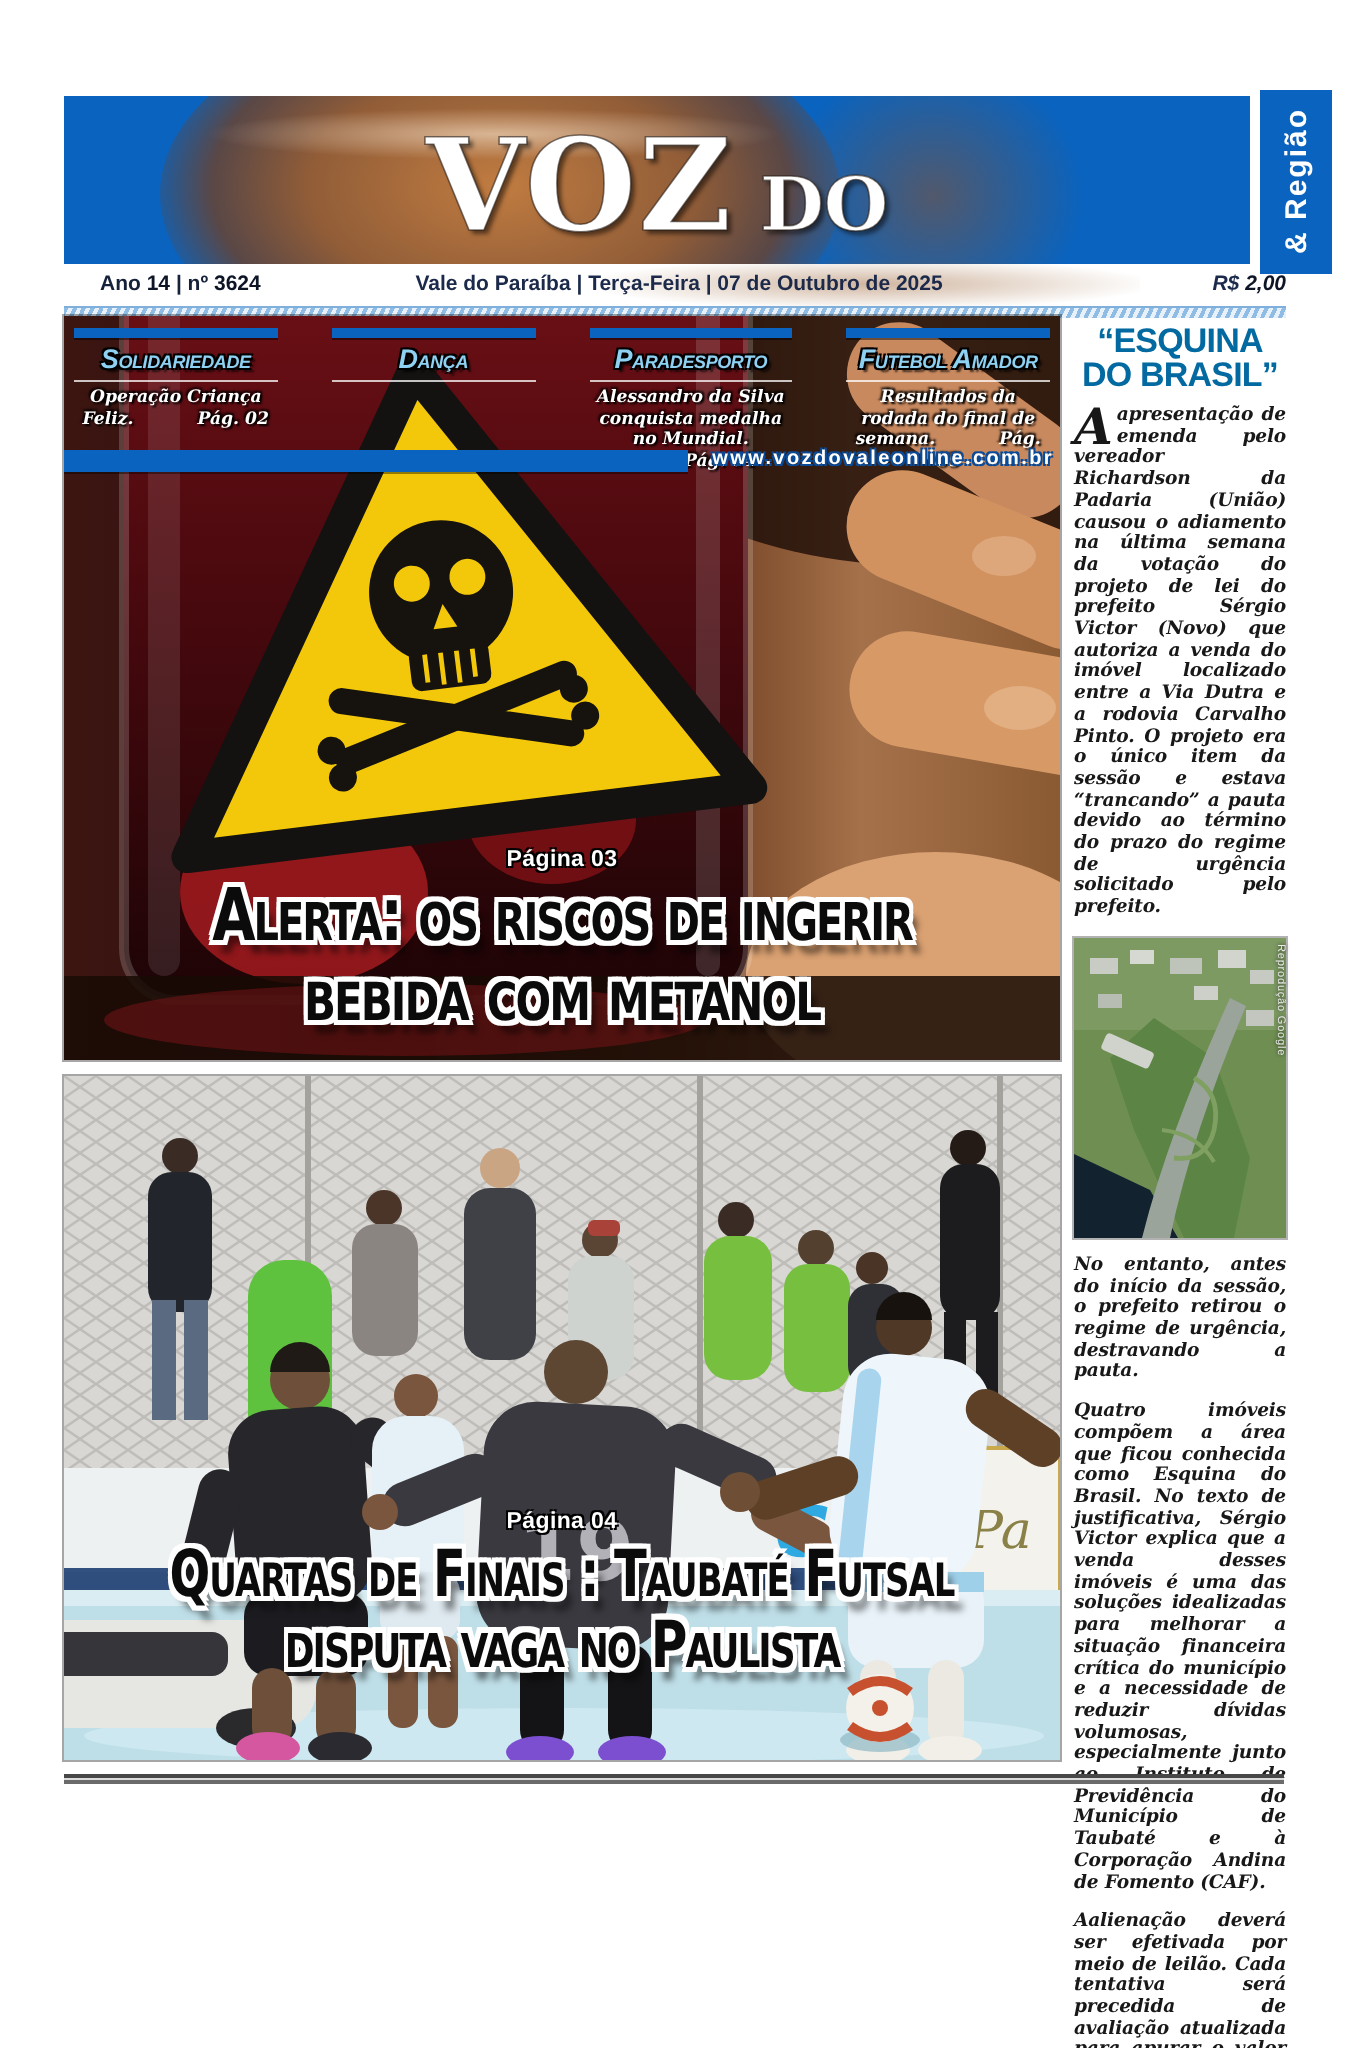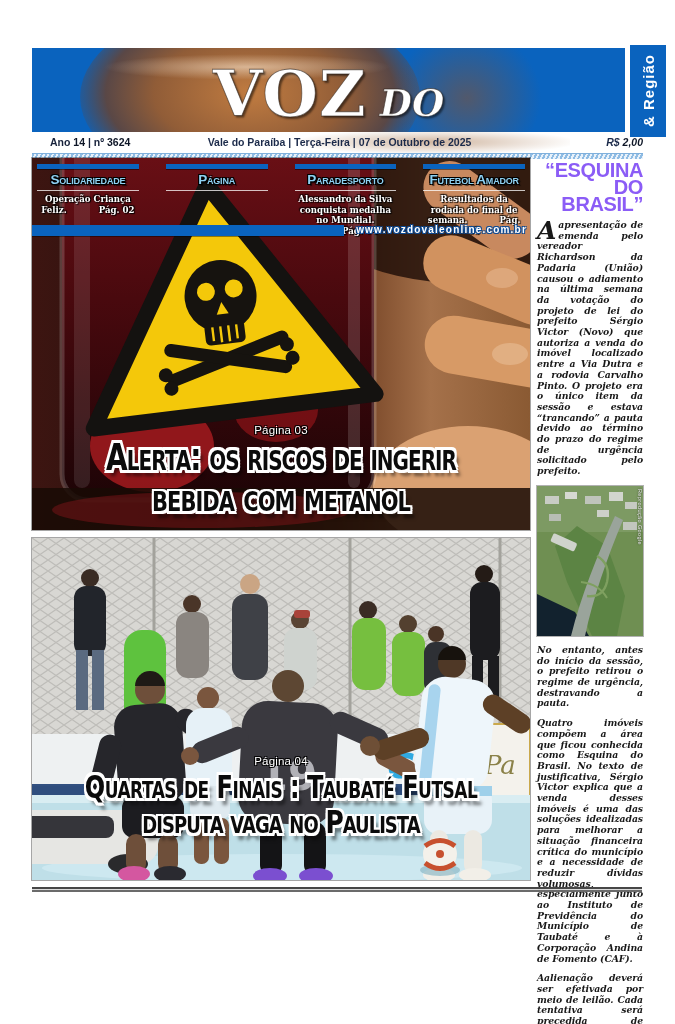--- a/index.html
+++ b/index.html
@@ -14,21 +14,21 @@
                  rgba(116,62,30,.75) 60%, rgba(116,62,30,0) 75%); }
   .glass-glow2 { position:absolute; left:360px; top:-20px; width:150px; height:140px; border-radius:50%;
       background:radial-gradient(ellipse at 50% 50%, rgba(140,80,40,.55) 0%, rgba(140,80,40,0) 70%); }
   .glass-rim { position:absolute; left:70px; top:6px; width:290px; height:26px; border-radius:50%;
       background:radial-gradient(ellipse at 50% 50%, rgba(255,240,220,.55) 0%, rgba(255,240,220,0) 70%); }
   .masthead-title { position:absolute; inset:0; display:flex; align-items:baseline; justify-content:center;
       gap:13px; padding-top:10px; font-family:"DejaVu Serif", serif; font-weight:700; color:#fff;
       -webkit-text-stroke:0.8px rgba(35,25,18,.6);
       text-shadow:2px 2px 2px rgba(0,0,0,.5); }
   .t-big { font-size:64px; line-height:72px; letter-spacing:1px; }
-  .t-small { font-size:37px; line-height:72px;font-style:italic; }
+  .t-small { font-size:37px; line-height:72px; }
 
   .region-tab { position:absolute; left:630px; top:45px; width:36px; height:92px; background:#0a63be;
       display:flex; align-items:center; justify-content:center; }
   .region-tab span { writing-mode:vertical-rl; transform:rotate(180deg); color:#fff; font-weight:700;
       font-size:15px; letter-spacing:1px; }
 
   
   .date-tint { position:absolute; left:300px; top:130px; width:270px; height:24px;
       background:radial-gradient(ellipse at 50% 50%, rgba(150,92,44,.45) 0%, rgba(150,92,44,0) 75%); }
   .dateline { position:absolute; left:32px; top:134px; width:611px; height:18px; font-size:10.5px;
@@ -39,56 +39,56 @@
   .dl-right { position:absolute; right:0; top:2px;font-style:italic; }
   .hatch { position:absolute; left:32px; top:153px; width:611px; height:5px;
       background:repeating-linear-gradient(115deg, #8fbce4 0 2px, #e8f1fa 2px 4px);
       border-top:1px solid #7fb0dc; }
 
   
   .lead-photo { position:absolute; left:32px; top:158px; width:498px; height:372px; overflow:hidden;
       background:#2b1210; outline:1px solid rgba(0,0,0,.35); }
   .lead-photo svg { position:absolute; inset:0; }
 
-  .teaser-strip { position:absolute; top:6px; left:5px; right:5px; display:flex; gap:27px; }
+  .teaser-strip { position:absolute; top:6px; left:5px; right:5px; display:flex; gap:27px;font-style:italic; }
   .teaser-col { flex:1; text-align:center; min-width:0; }
   .teaser-bar { height:5px; background:#0a63be; margin-bottom:3px; box-shadow:0 1px 0 rgba(0,0,0,.45); }
   .teaser-title { font-variant:small-caps; font-weight:800; font-size:13.5px; line-height:15px;
       color:#8ed1f2; letter-spacing:-0.2px;
       text-shadow:-1px -1px 0 #000,1px -1px 0 #000,-1px 1px 0 #000,1px 1px 0 #000,2px 2px 1px rgba(0,0,0,.65);
       border-bottom:1px solid rgba(255,255,255,.75); padding-bottom:3px; margin-bottom:3px; }
   .teaser-text { font-family:"DejaVu Serif", serif; font-weight:700; font-size:8.6px; line-height:1.25;
       color:#fff; text-shadow:1px 1px 1px #000,-1px -1px 1px rgba(0,0,0,.8),1px -1px 1px rgba(0,0,0,.8); }
   .page-ref { font-weight:800;margin-left:29px; }
 
   .photo-bar { position:absolute; top:67px; left:0; width:312px; height:11px; background:#0a63be;
       box-shadow:0 1px 0 rgba(0,0,0,.4); }
   .site-url { position:absolute; top:66px; right:3px; font-size:10px; font-weight:800;
       letter-spacing:1.2px; color:#fff;
       text-shadow:-1px -1px 0 #0a4a96,1px -1px 0 #0a4a96,-1px 1px 0 #0a4a96,1px 1px 0 #0a4a96; }
 
   .photo-overlay { position:absolute; left:0; right:0; text-align:center; }
   .lead-overlay { top:266px; }
   .sports-overlay { top:217px; }
-  .page-tag { display:block; color:#fff; font-weight:400; font-size:11.5px; line-height:13px;
+  .page-tag { display:block; color:#fff; font-weight:700; font-size:11.5px; line-height:13px;
       margin-bottom:3px; letter-spacing:.2px;
       text-shadow:-1px -1px 0 #000,1px -1px 0 #000,-1px 1px 0 #000,1px 1px 0 #000; }
   .headline { display:block; font-family:"DejaVu Sans", sans-serif; font-weight:900;
       font-variant:small-caps; color:#0b0b0b; letter-spacing:-1px; white-space:nowrap;
       text-shadow:-2px -2px 0 #fff,2px -2px 0 #fff,-2px 2px 0 #fff,2px 2px 0 #fff,
                   0 -2px 0 #fff,0 2px 0 #fff,-2px 0 0 #fff,2px 0 0 #fff,4px 5px 3px rgba(0,0,0,.5); }
   .lead-h1 { font-size:28px; line-height:28px; transform:scaleY(1.3); transform-origin:center top; margin-bottom:12px; }
   .lead-h2 { font-size:30px; line-height:30px; transform:scaleY(1.25); transform-origin:center top; }
   .sports-h1 { font-size:24px; line-height:24px; letter-spacing:-0.5px; transform:scaleY(1.35); transform-origin:center top; margin-bottom:11px; }
   .sports-h2 { font-size:25px; line-height:25px; transform:scaleY(1.3); transform-origin:center top; }
 
   
   .sidebar { position:absolute; left:537px; top:162px; width:106px; }
-  .sidebar-title { text-align:right; font-weight:800; font-size:20px; line-height:17px;
-      letter-spacing:-0.4px; color:#8b5cf6; margin:0 0 7px; }
+  .sidebar-title { text-align:center; font-weight:800; font-size:17px; line-height:17px;
+      letter-spacing:-0.4px; color:#0369a1; margin:0 0 7px; }
   .sidebar p { font-family:"DejaVu Serif", serif; font-style:italic; font-weight:600; font-size:9.3px;
       line-height:10.7px; letter-spacing:-0.1px; text-align:justify; color:#181818; margin:0 0 9px; }
   .dropcap { float:left; font-size:25px; line-height:20px; padding:1px 2px 0 0; font-weight:700; }
   .aerial { position:relative; width:106px; height:150px; margin:1px 0 9px; outline:1px solid rgba(0,0,0,.3); }
   .aerial svg { position:absolute; inset:0; }
   .photo-credit { position:absolute; top:3px; right:0; writing-mode:vertical-rl; font-size:5.5px;
       color:#e9e9e9; letter-spacing:.4px; text-shadow:0 0 2px rgba(0,0,0,.8); font-style:normal; }
 
   
   .sports-photo { position:absolute; left:32px; top:538px; width:498px; height:342px; overflow:hidden;
@@ -196,21 +196,21 @@
       <div class="teaser-col">
         <div class="teaser-bar"></div>
         <div class="teaser-title">Solidariedade</div>
         <div class="teaser-text">
           <span>Operação Criança Feliz.</span>
           <span class="page-ref">Pág. 02</span>
         </div>
       </div>
       <div class="teaser-col">
         <div class="teaser-bar"></div>
-        <div class="teaser-title">Página</div>
+        <div class="teaser-title">Dança</div>
       </div>
       <div class="teaser-col">
         <div class="teaser-bar"></div>
         <div class="teaser-title">Paradesporto</div>
         <div class="teaser-text">
           <span>Alessandro da Silva conquista medalha no Mundial.</span>
           <span class="page-ref">Pág. 04</span>
         </div>
       </div>
       <div class="teaser-col">

